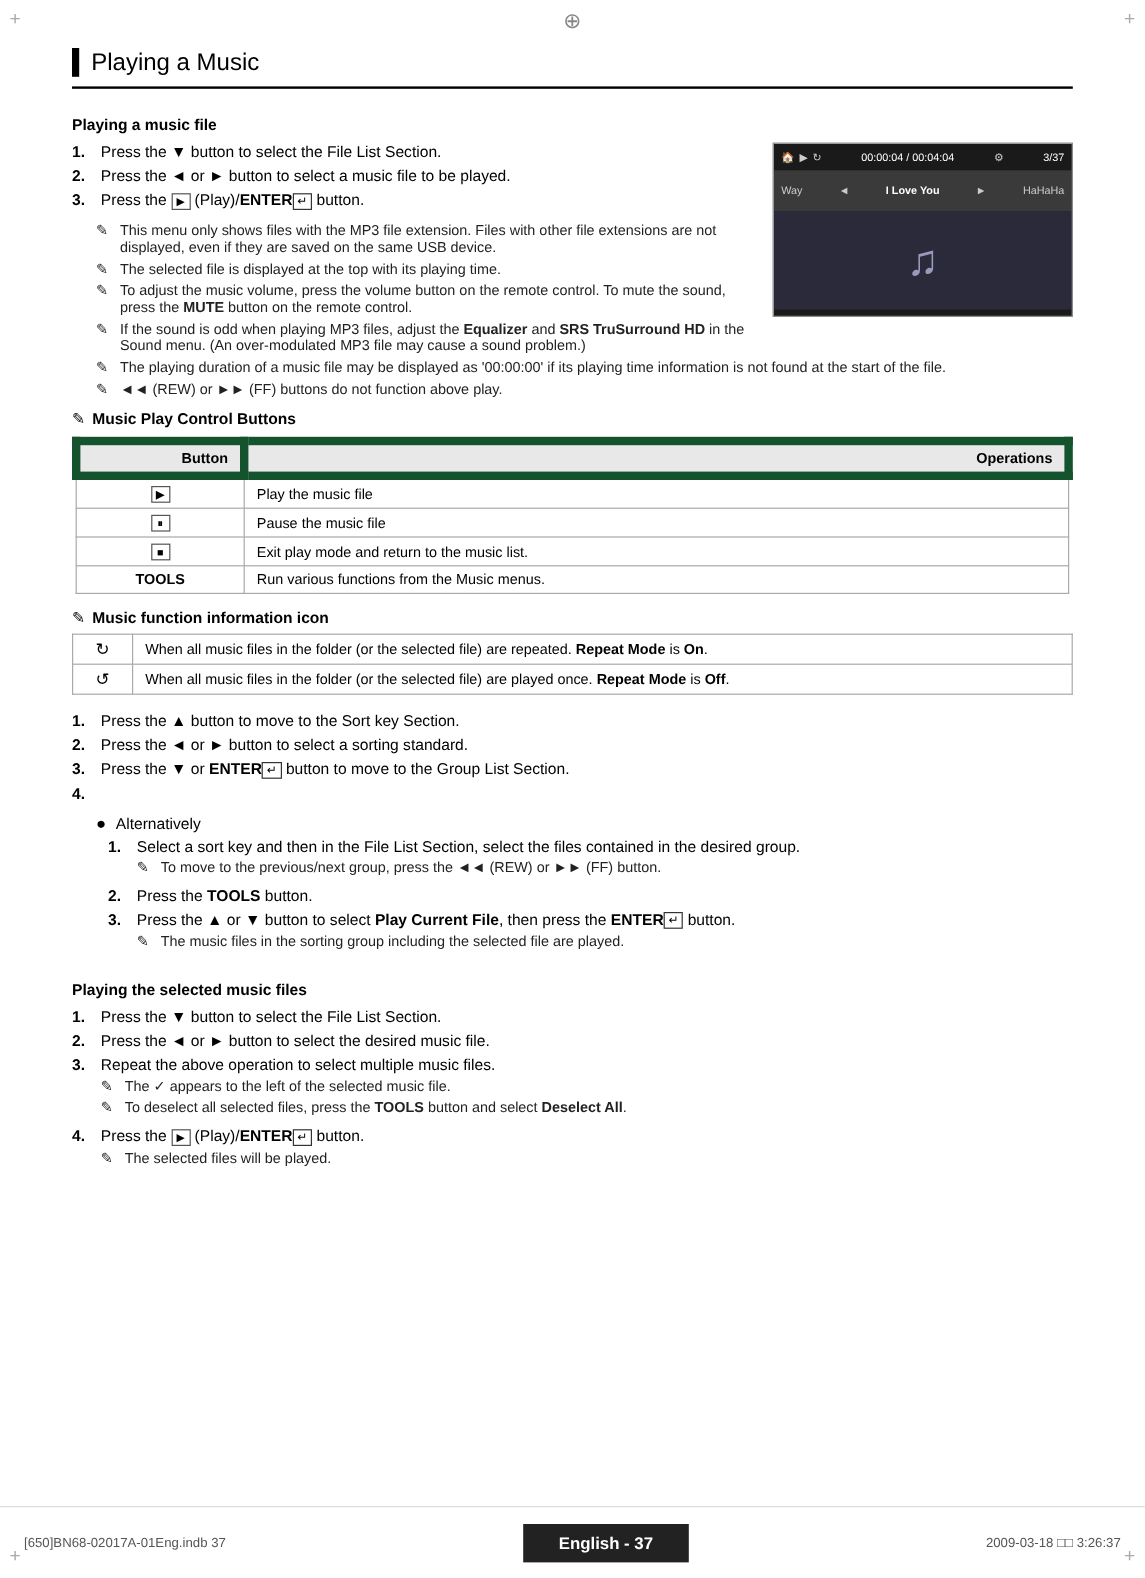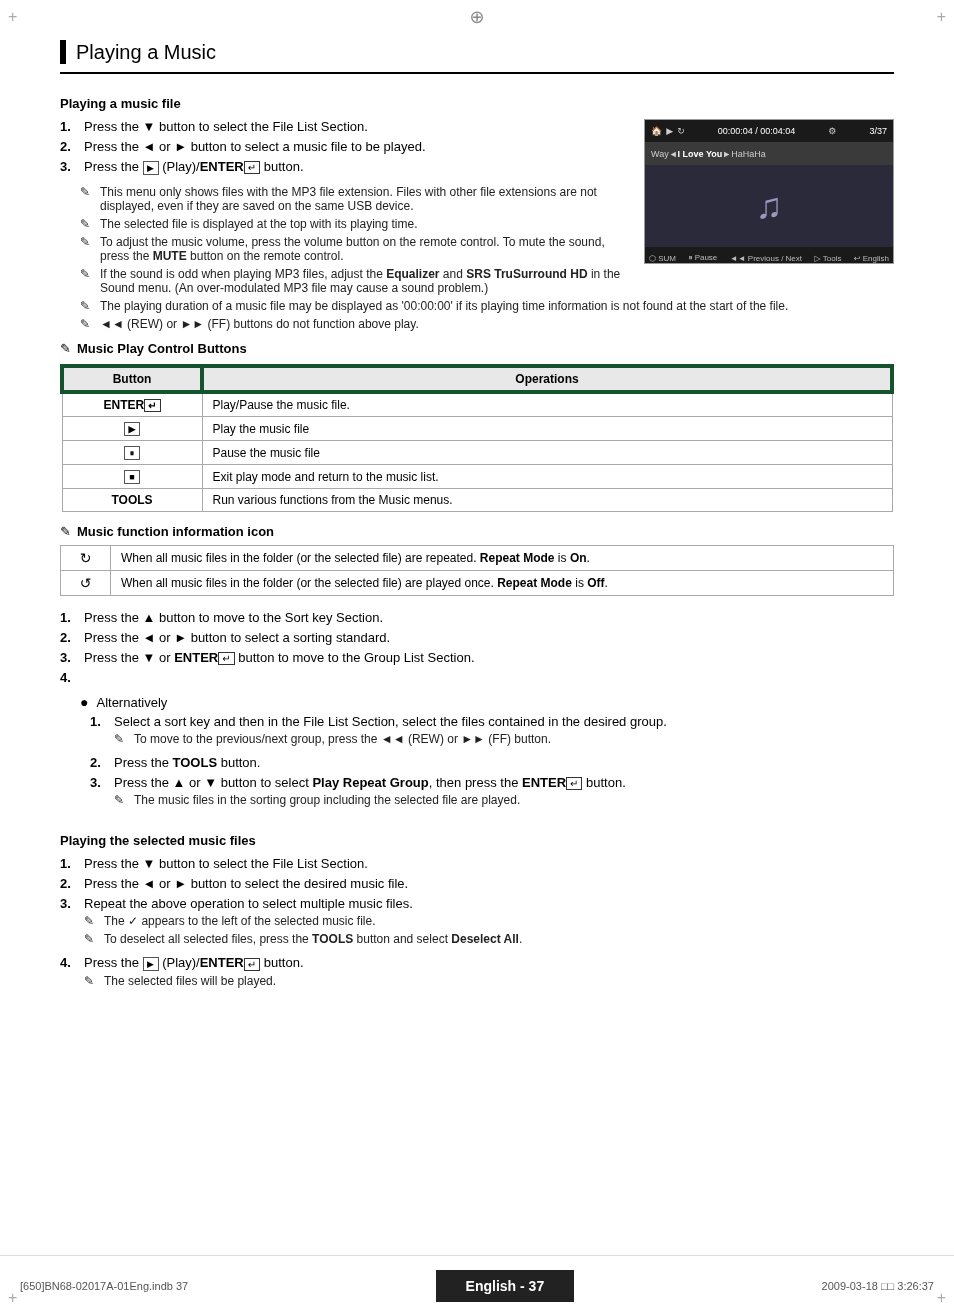--- a/index.html
+++ b/index.html
@@ -114,26 +114,27 @@
       font-size: 9px;
     }
 
     .player-top-bar .page-num {
       color: #fff;
       font-size: 9px;
     }
 
     .player-middle-bar {
       background: #3a3a3a;
-      height: 23px;
+      height: 34px;
       display: flex;
       align-items: center;
       padding: 0 6px;
       font-size: 9px;
       color: #ccc;
+      justify-content: space-between;
     }
 
     .player-content {
       background: #2a2a3a;
       height: 82px;
       display: flex;
       align-items: center;
       justify-content: center;
     }
 
@@ -198,24 +199,24 @@
     .control-table {
       width: 100%;
       border-collapse: collapse;
       margin-top: 8px;
       margin-bottom: 12px;
       font-size: 12px;
     }
 
     .control-table th {
       background: #e8e8e8;
-      border: 4px solid #14532d;
+      border: 7px solid #14532d;
       padding: 4px 10px;
       font-weight: bold;
-      text-align: center;
+      text-align: right;
     }
 
     .control-table td {
       border: 1px solid #aaa;
       padding: 4px 10px;
     }
 
     .control-table td:first-child {
       font-weight: bold;
       text-align: center;
@@ -449,24 +450,20 @@
 
     <table class="control-table">
       <thead>
         <tr>
           <th>Button</th>
           <th>Operations</th>
         </tr>
       </thead>
       <tbody>
         <tr>
-          <td>ENTER<span class="enter-btn">↵</span></td>
-          <td>Play/Pause the music file.</td>
-        </tr>
-        <tr>
           <td><span class="btn-icon">▶</span></td>
           <td>Play the music file</td>
         </tr>
         <tr>
           <td><span class="btn-icon">⏸</span></td>
           <td>Pause the music file</td>
         </tr>
         <tr>
           <td><span class="btn-icon">■</span></td>
           <td>Exit play mode and return to the music list.</td>
@@ -534,21 +531,21 @@
           </div>
         </div>
       </li>
       <li style="margin-top:4px;">
         <span class="list-num">2.</span>
         <span>Press the <span class="bold">TOOLS</span> button.</span>
       </li>
       <li style="margin-top:4px;">
         <span class="list-num">3.</span>
         <div>
-          <span>Press the ▲ or ▼ button to select <span class="bold">Play Repeat Group</span>, then press the <span class="bold">ENTER</span><span class="enter-btn">↵</span> button.</span>
+          <span>Press the ▲ or ▼ button to select <span class="bold">Play Current File</span>, then press the <span class="bold">ENTER</span><span class="enter-btn">↵</span> button.</span>
           <div class="note-item" style="padding-left:0; margin-top:3px;">
             <span class="note-icon">✎</span>
             <span class="note-text">The music files in the sorting group including the selected file are played.</span>
           </div>
         </div>
       </li>
     </ol>
   </div>
 
   <div class="section" style="margin-top: 16px;">

